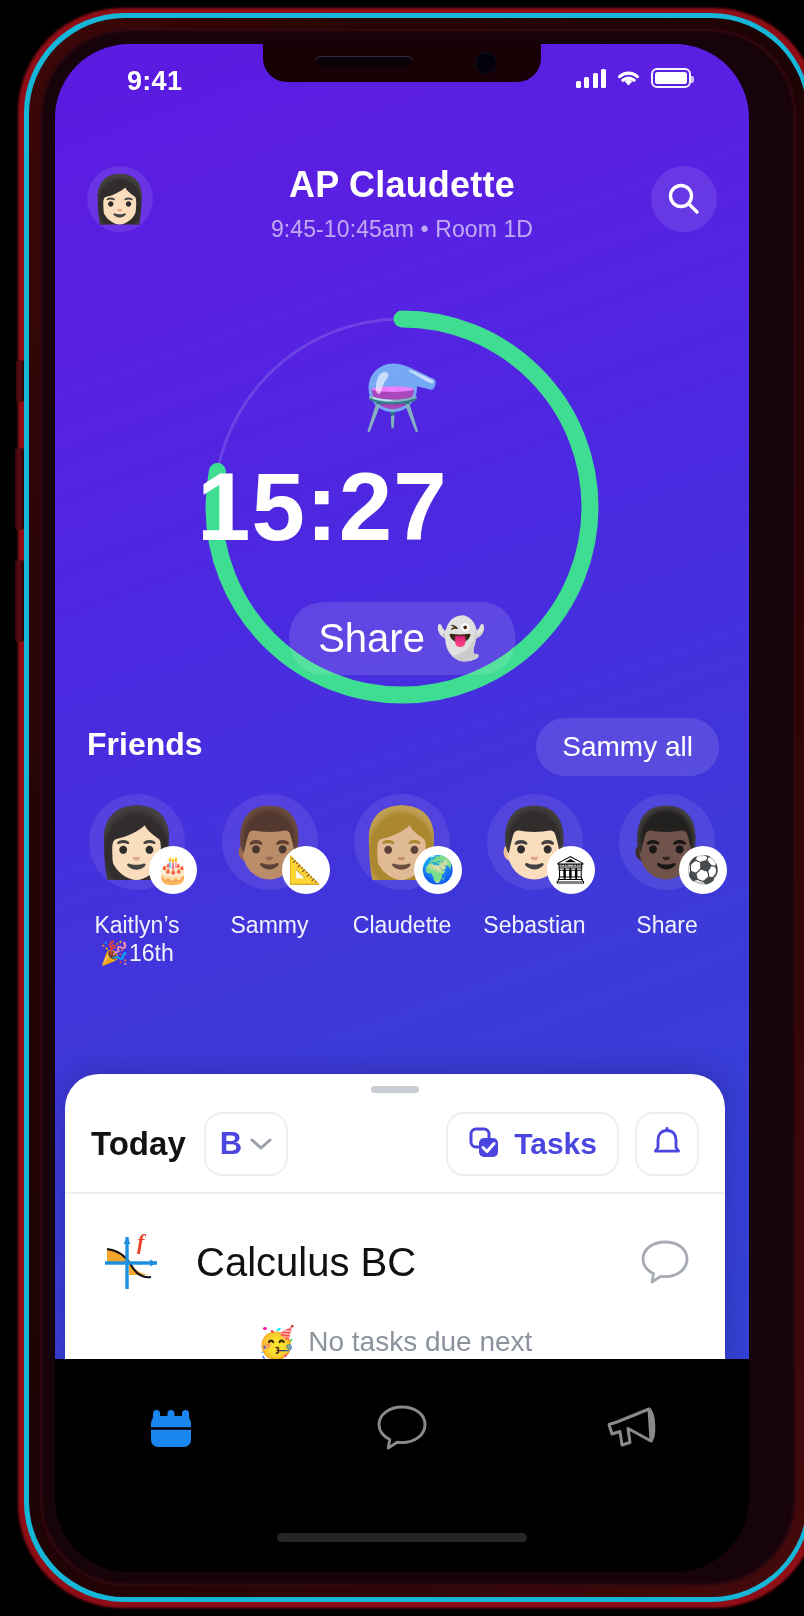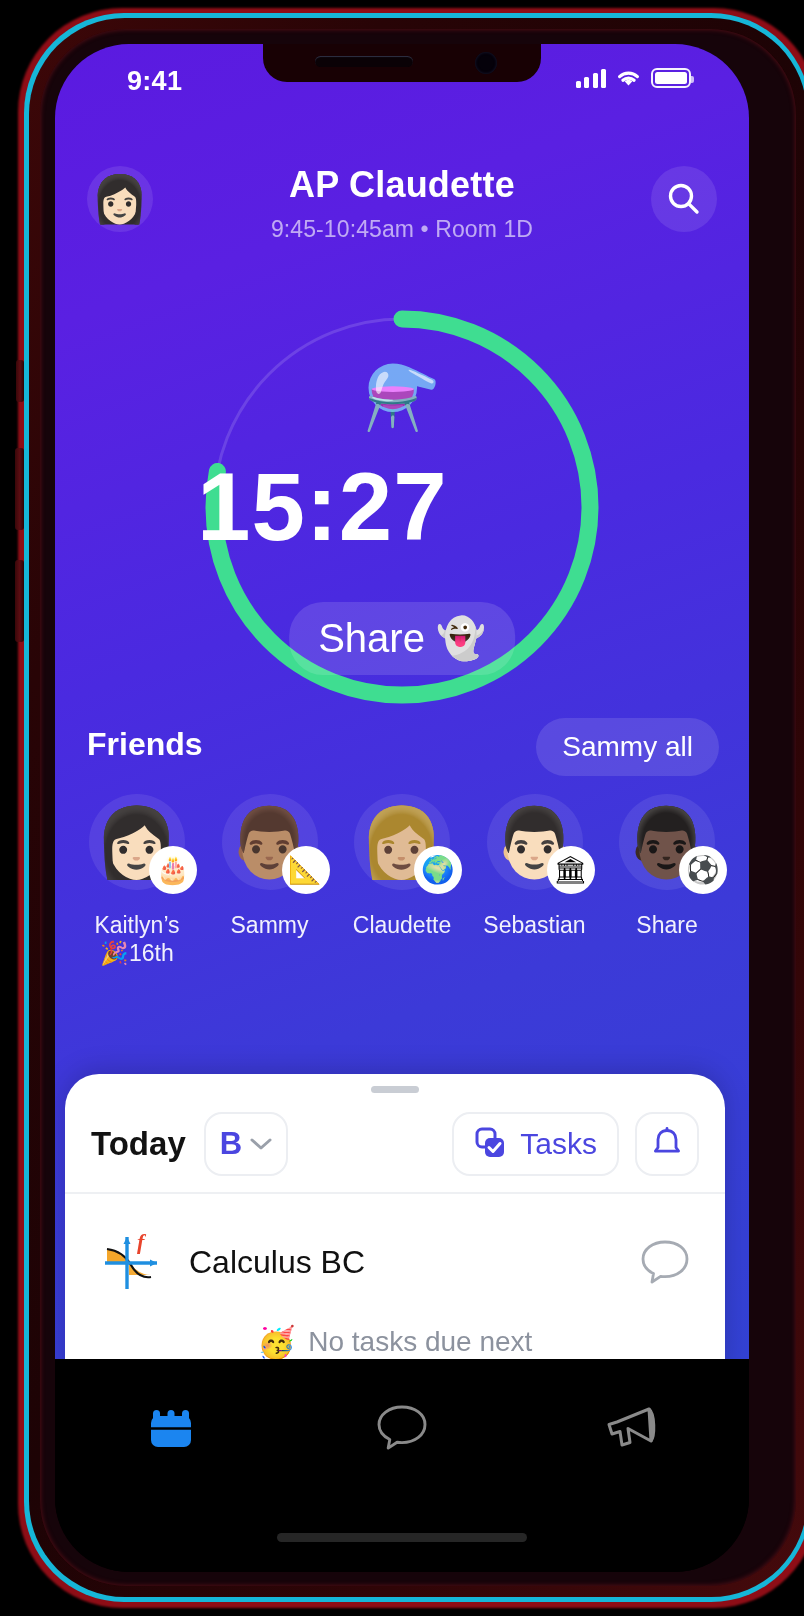--- a/index.html
+++ b/index.html
@@ -197,34 +197,34 @@
     border: 2px solid #eceef2; border-radius: 18px;
     display: flex; align-items: center; justify-content: center; gap: 8px;
     padding: 0 14px;
   }
   #day-chip .letter { color: #4b46e0; font-size: 31px; font-weight: bold; }
   #head-right { margin-left: auto; display: flex; align-items: center; gap: 16px; }
   #tasks-btn {
     height: 64px; border: 2px solid #eceef2; border-radius: 18px;
     display: flex; align-items: center; gap: 12px; padding: 0 20px;
   }
-  #tasks-btn .label { color: #4b46e0; font-size: 30px; font-weight: 400; }
+  #tasks-btn .label { color: #4b46e0; font-size: 30px; font-weight: 700; }
   #bell-btn {
     width: 64px; height: 64px; border: 2px solid #eceef2; border-radius: 18px;
     display: flex; align-items: center; justify-content: center;
   }
   #sheet-divider { position: absolute; left: 0; top: 118px; width: 100%; height: 2px; background: #eef0f3; }
 
   #class-row {
     position: absolute; left: 0; top: 130px; width: 100%; height: 116px;
     display: flex; align-items: center; padding: 0 30px;
   }
   #class-icon { width: 74px; height: 74px; display: flex; align-items: center; justify-content: center; }
   #class-text { margin-left: 20px; }
-  #class-name { color: #111; font-size: 32px; font-weight: 500; line-height: 1.25; }
+  #class-name { color: #111; font-size: 40px; font-weight: 500; line-height: 1.25; margin-left: 7px; }
   #class-meta { color: #8c929e; font-size: 26px; margin-top: 5px; }
   #chat-icon-btn { margin-left: auto; width: 60px; height: 60px; display: flex; align-items: center; justify-content: center; }
 
   #no-tasks {
     position: absolute; left: 0; top: 252px; width: 100%;
     display: flex; align-items: center; justify-content: center; gap: 12px;
     color: #8c929e; font-size: 28px;
   }
   #no-tasks .emo { font-size: 31px; line-height: 1; }
 

